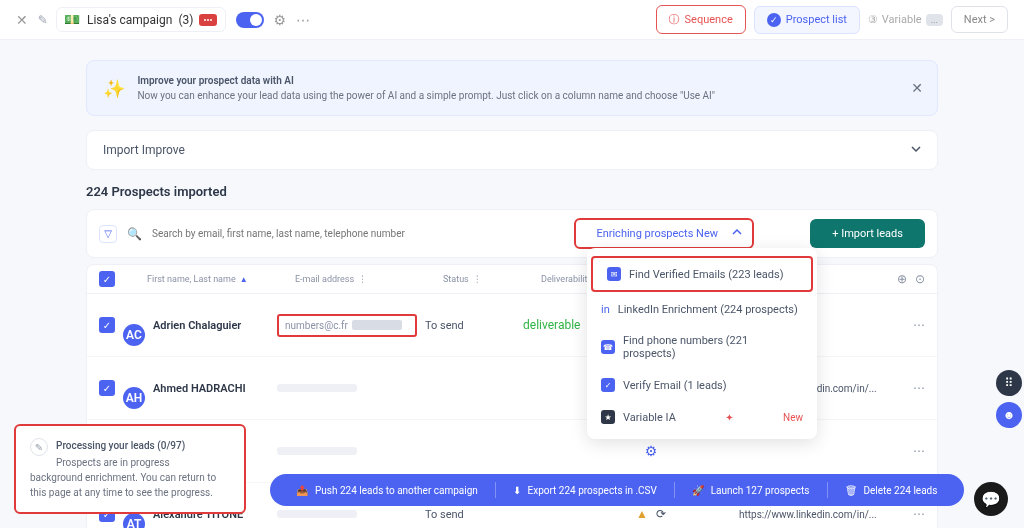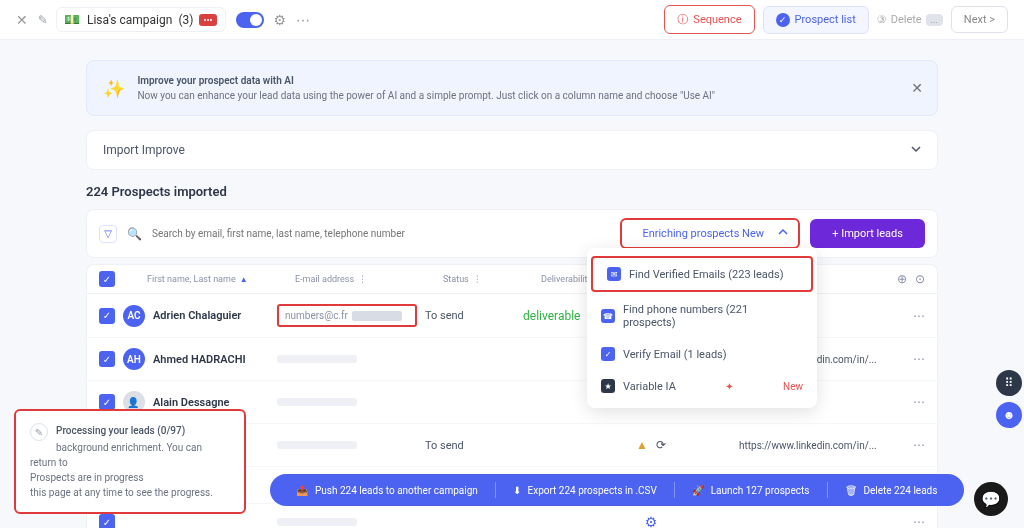--- a/index.html
+++ b/index.html
@@ -38,21 +38,21 @@
 
 
 .heading { font-size: 13px; font-weight: 600; color: #2d3748; margin-bottom: 10px; }
 
 
 .search-row { background: #fff; border: 1px solid #eef0f5; border-radius: 8px; padding: 8px 12px; display: flex; align-items: center; gap: 10px; margin-bottom: 6px; position: relative; overflow: visible; }
 .filter-icon { width: 18px; height: 18px; border: 1px solid #dbe3ff; border-radius: 4px; color: #4b63f0; display: flex; align-items: center; justify-content: center; font-size: 10px; }
 .search-input { flex: 1; border: none; outline: none; font-size: 10px; color: #999; background: transparent; }
 .enrich-btn { border: 2px solid #e03a3a; border-radius: 6px; padding: 7px 28px 7px 14px; color: #4b63f0; font-size: 11px; background: #fff; position: relative; display: flex; align-items: center; gap: 8px; min-width: 180px; justify-content: center; }
 .enrich-btn .chev { position: absolute; right: 10px; color: #4b63f0; }
-.import-btn { background: #6d28d9; color: #fff; border-radius: 6px; padding: 8px 22px; font-size: 11px; }
+.import-btn { background: #0f766e; color: #fff; border-radius: 6px; padding: 8px 22px; font-size: 11px; margin-left: 46px; }
 
 
 .dropdown { position: absolute; top: 38px; right: 120px; width: 230px; background: #fff; border-radius: 8px; box-shadow: 0 4px 18px rgba(0,0,0,0.12); padding: 6px 0; z-index: 10; }
 .dropdown-item { padding: 9px 14px; font-size: 11px; color: #4a5568; display: flex; align-items: center; gap: 8px; cursor: pointer; }
 .dropdown-item.highlight { border: 2px solid #e03a3a; border-radius: 4px; margin: 2px 4px; }
 .dd-icon { width: 14px; height: 14px; background: #4b63f0; border-radius: 3px; color: #fff; font-size: 8px; display: flex; align-items: center; justify-content: center; }
 .dd-icon.dark { background: #2d3748; }
 .dd-new { color: #e55353; font-size: 10px; margin-left: auto; }
 .dd-star { color: #e55353; margin-left: auto; font-size: 10px; }
 
@@ -64,21 +64,21 @@
 .th-name { width: 140px; margin-left: 24px; }
 .th-email { width: 140px; }
 .th-status { width: 90px; }
 .th-deliver { width: 90px; }
 .th-sort { color: #4b63f0; font-size: 8px; }
 .th-right { margin-left: auto; display: flex; gap: 8px; color: #8a92a6; }
 .th-right span { cursor: pointer; }
 
 .row { display: flex; align-items: center; padding: 10px 12px; border-bottom: 1px solid #f4f6fa; gap: 8px; min-height: 36px; }
 .row .check { width: 16px; height: 16px; background: #4b63f0; border-radius: 3px; color: #fff; font-size: 10px; display: flex; align-items: center; justify-content: center; }
-.avatar { width: 22px; height: 22px; border-radius: 50%; display: flex; align-items: center; justify-content: center; font-size: 10px; font-weight: 600; color: #fff; }
+.avatar { width: 22px; height: 22px; border-radius: 50%; display: flex; align-items: center; justify-content: center; font-size: 12px; font-weight: 600; color: #fff; margin-top: 20px; }
 .av-blue { background: #4b63f0; }
 .av-gray { background: #dcdfe6; }
 .name { width: 116px; font-size: 11px; font-weight: 600; color: #2d3748; }
 .email-cell { width: 140px; font-size: 10px; color: #8a92a6; display: flex; align-items: center; gap: 4px; }
 .email-hl { border: 2px solid #e03a3a; border-radius: 3px; padding: 4px 6px; }
 .email-mask { background: #d8dce4; width: 50px; height: 10px; border-radius: 2px; display: inline-block; }
 .placeholder { background: #eef0f5; height: 8px; border-radius: 3px; }
 .status-cell { width: 90px; font-size: 11px; color: #4a5568; }
 .deliver-cell { width: 90px; font-size: 12px; color: #2fb344; }
 .icons-cell { display: flex; gap: 8px; align-items: center; width: 60px; justify-content: center; }
@@ -125,21 +125,21 @@
     <div class="btn btn-sequence">
       <span>ⓘ</span>
       <span>Sequence</span>
     </div>
     <div class="btn btn-prospect">
       <span class="check">✓</span>
       <span>Prospect list</span>
     </div>
     <div class="sending-chip">
       <span>③</span>
-      <span>Delete</span>
+      <span>Variable</span>
       <span class="sending-badge">...</span>
     </div>
     <div class="btn btn-next">
       <span>Next &gt;</span>
     </div>
   </div>
 </div>
 
 <div class="container">
 
@@ -178,20 +178,24 @@
     <div class="import-btn">
       <span>+ Import leads</span>
     </div>
 
     <div class="dropdown">
       <div class="dropdown-item highlight">
         <span class="dd-icon">✉</span>
         <span>Find Verified Emails (223 leads)</span>
       </div>
       <div class="dropdown-item">
+        <span style="color:#4b63f0;font-size:11px;">in</span>
+        <span>LinkedIn Enrichment (224 prospects)</span>
+      </div>
+      <div class="dropdown-item">
         <span class="dd-icon">☎</span>
         <span>Find phone numbers (221 prospects)</span>
       </div>
       <div class="dropdown-item">
         <span class="dd-icon">✓</span>
         <span>Verify Email (1 leads)</span>
       </div>
       <div class="dropdown-item">
         <span class="dd-icon dark">★</span>
         <span>Variable IA</span>
@@ -317,22 +321,22 @@
           <div class="link-cell"></div>
           <span class="row-dots">⋯</span>
         </div>
       </div>
   </div>
 </div>
 
 <div class="processing">
   <div class="picon">✎</div>
   <div class="title">Processing your leads (0/97)</div>
+  <div>Prospects are in progress</div>
   <div>background enrichment. You can return to</div>
-  <div>Prospects are in progress</div>
   <div>this page at any time to see the progress.</div>
 </div>
 
 <div class="actionbar">
   <div class="item">
     <span>📤</span>
     <span>Push 224 leads to another campaign</span>
   </div>
   <div class="sep"></div>
   <div class="item">

